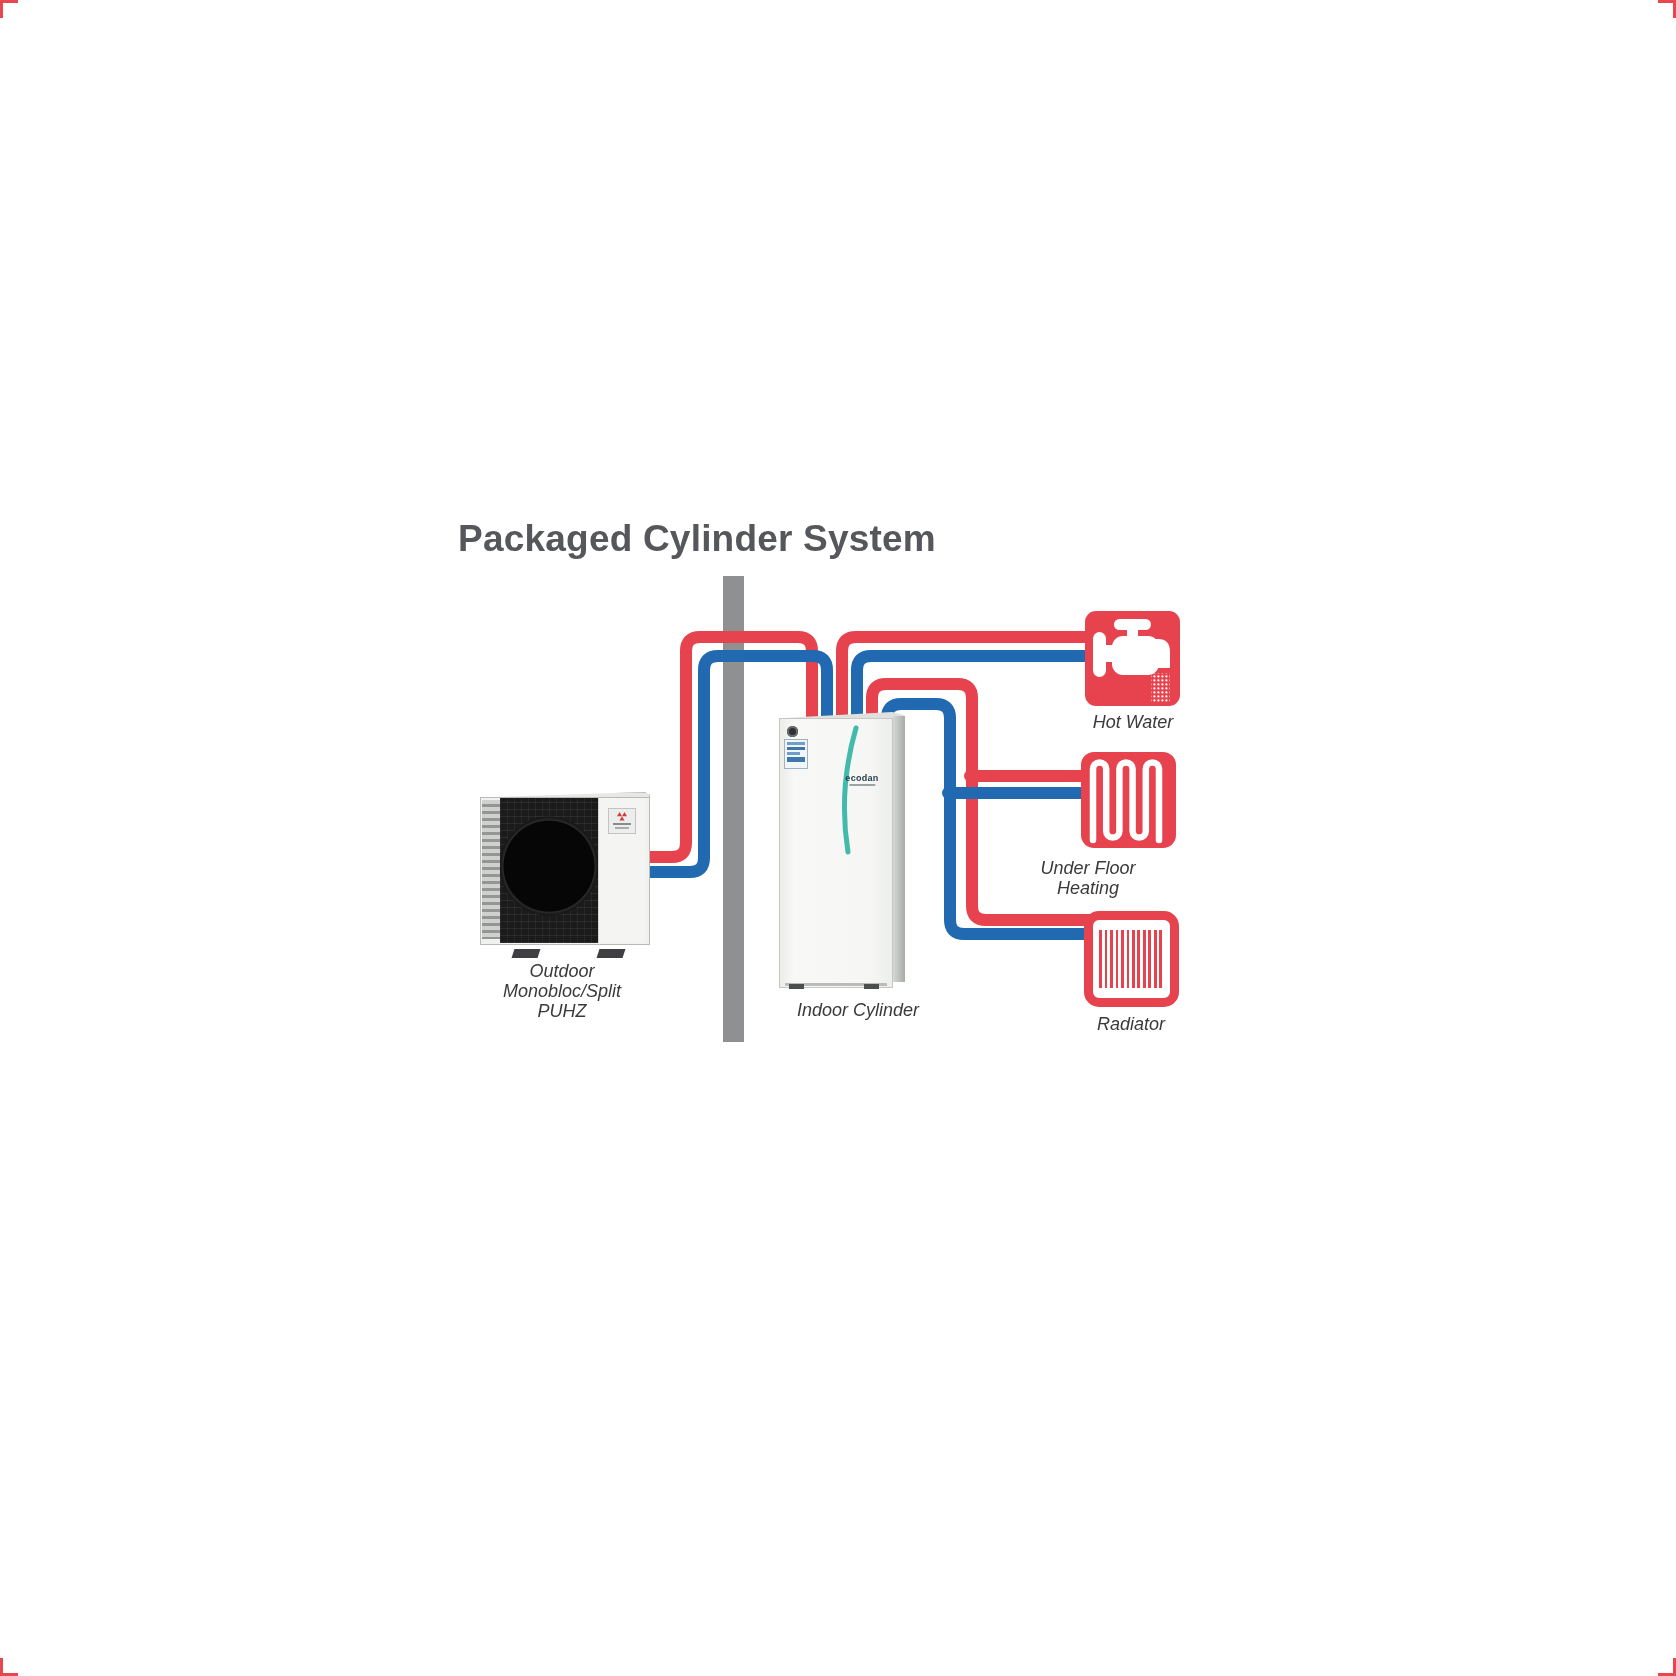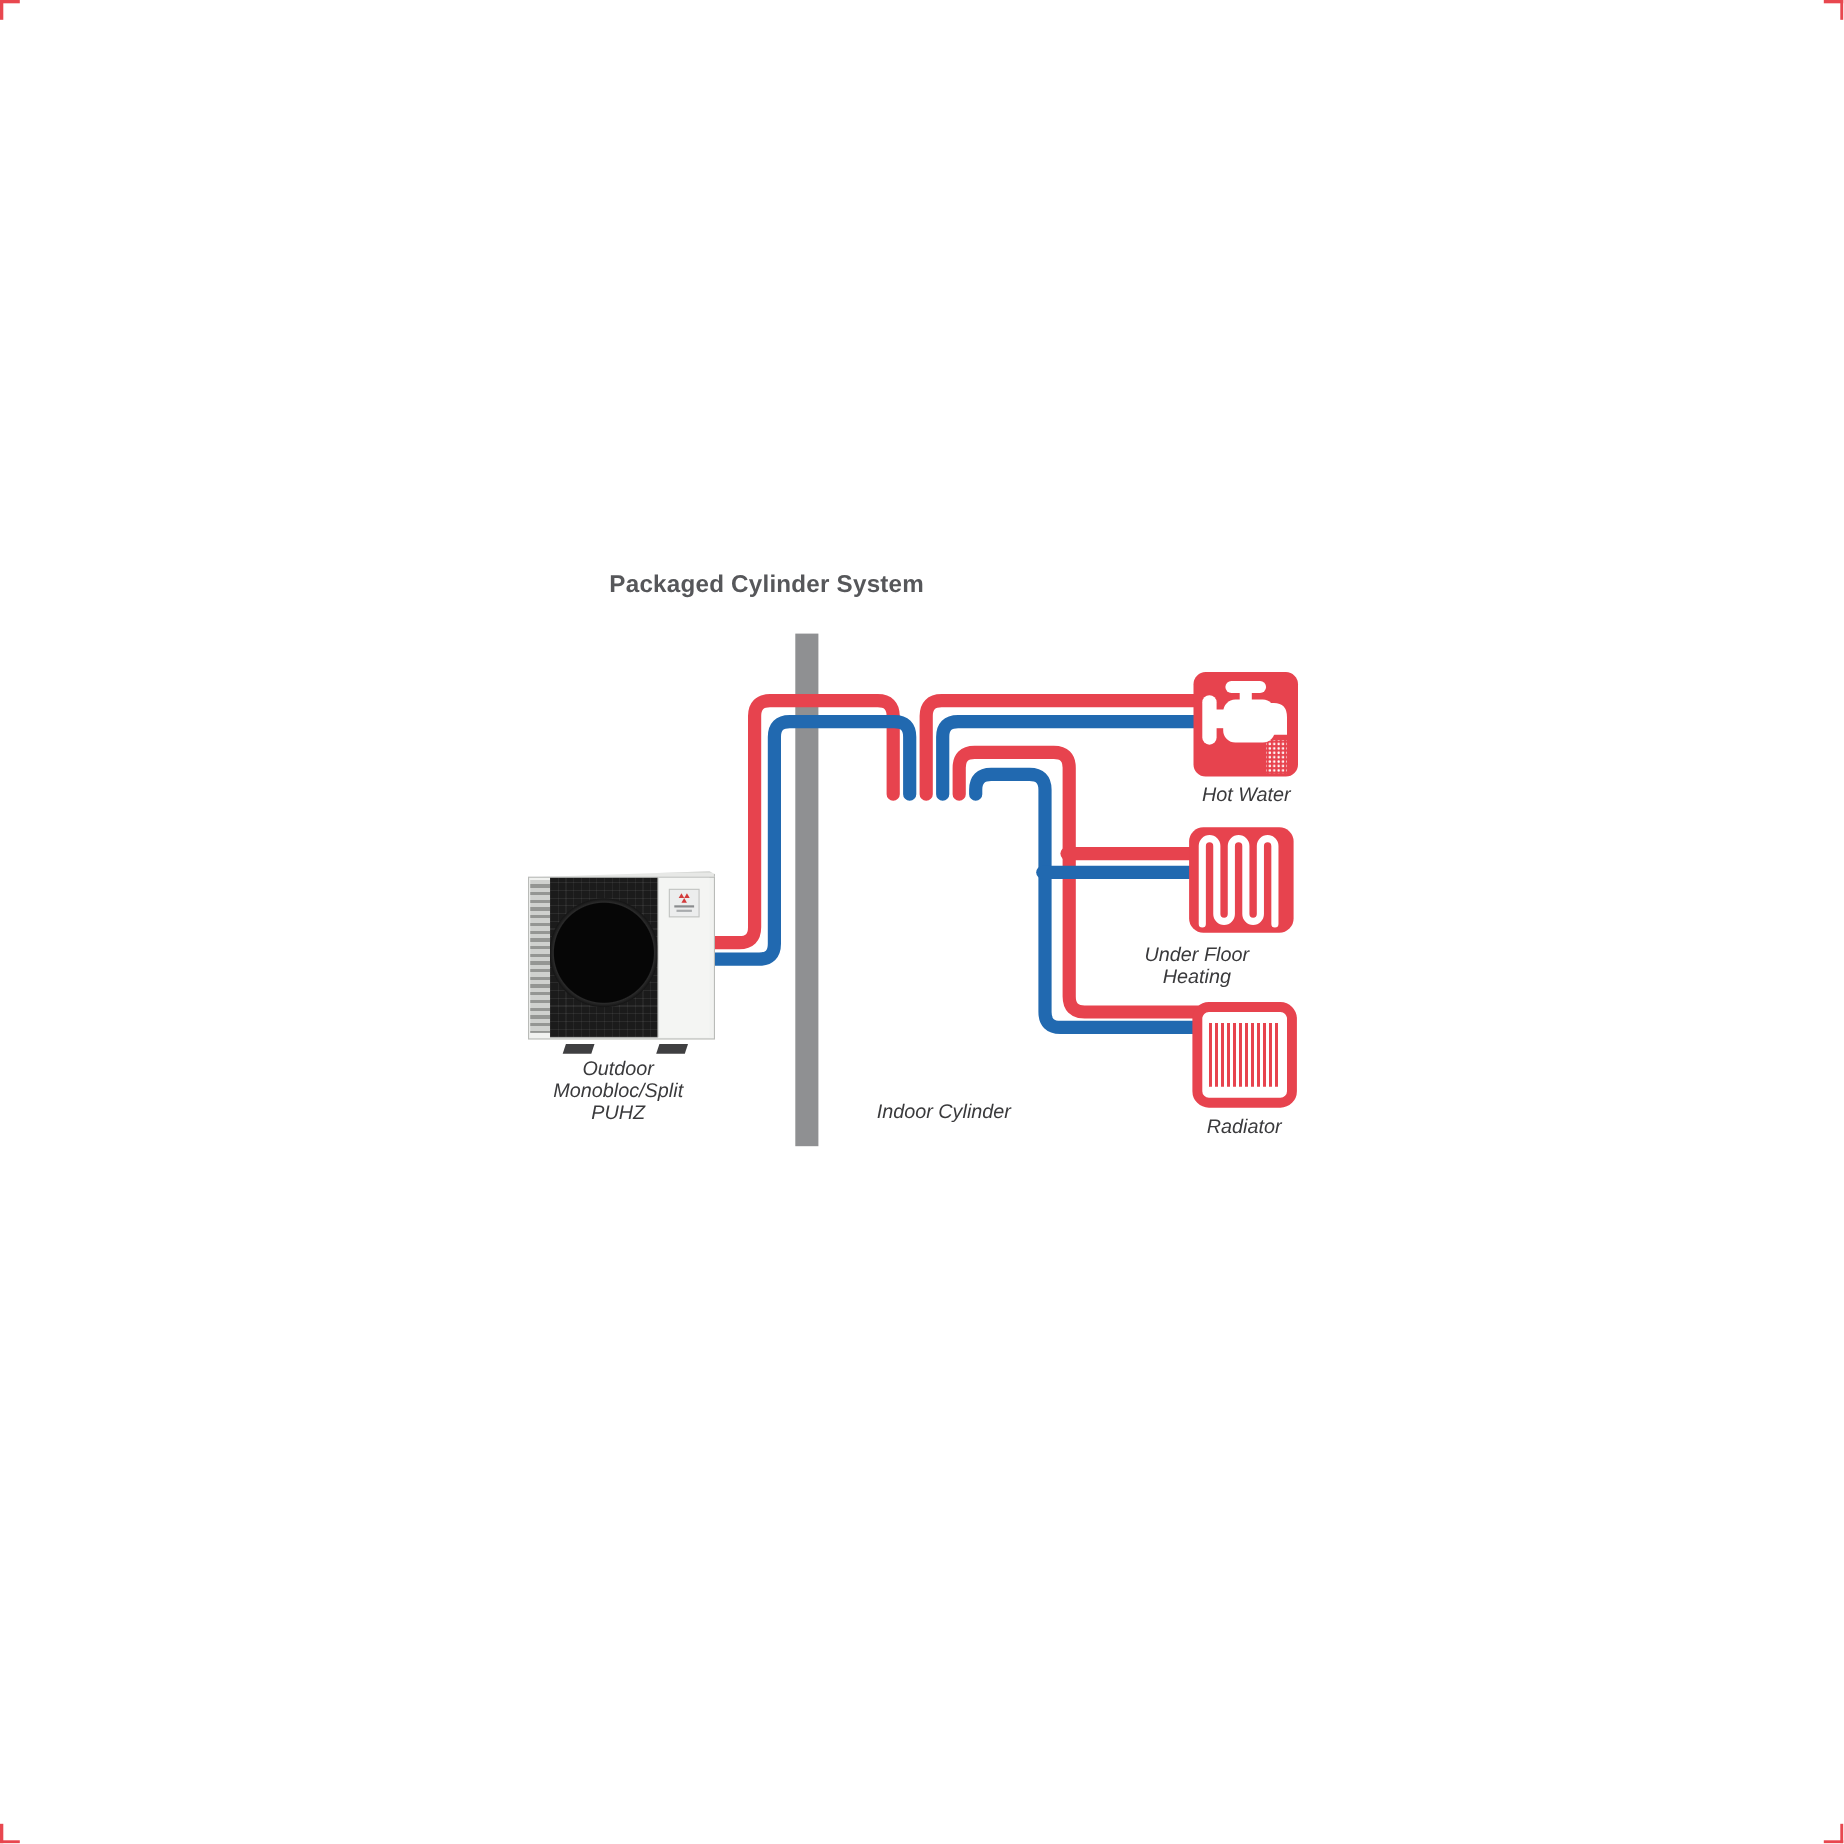--- a/index.html
+++ b/index.html
@@ -12,21 +12,21 @@
   
   .crop{position:absolute;width:15px;height:15px;}
   .crop-tl{left:0;top:0;border-left:3px solid #e8474f;border-top:3px solid #e8474f;}
   .crop-tr{right:0;top:0;border-right:3px solid #e8474f;border-top:3px solid #e8474f;}
   .crop-bl{left:0;bottom:0;border-left:3px solid #e8474f;border-bottom:3px solid #e8474f;}
   .crop-br{right:0;bottom:0;border-right:3px solid #e8474f;border-bottom:3px solid #e8474f;}
 
   
   .title{
     left:697px;top:518px;transform:translateX(-50%);
-    font-size:22px;font-weight:bold;color:#56575a;white-space:nowrap;letter-spacing:.2px;
+    font-size:37px;font-weight:bold;color:#56575a;white-space:nowrap;letter-spacing:.2px;
   }
 
   
   .wall{left:723px;top:576px;width:21px;height:466px;background:#8f9092;}
 
   
   svg.pipes{left:0;top:0;width:1676px;height:1676px;pointer-events:none;}
   .pipe{fill:none;stroke-width:12px;stroke-linecap:round;stroke-linejoin:round;}
   .pipe.red{stroke:#e7434e;}
   .pipe.blue{stroke:#2169b0;}
@@ -133,20 +133,42 @@
     <div class="abs ou-foot f1"></div>
     <div class="abs ou-foot f2"></div>
   </div>
 
   <div class="abs lbl" style="left:562px;top:961px;">
     <div>Outdoor</div>
     <div>Monobloc/Split</div>
     <div>PUHZ</div>
   </div>
 
+  <div class="abs cyl">
+    <div class="abs cyl-topface"></div>
+    <div class="abs cyl-front"></div>
+    <div class="abs cyl-side"></div>
+    <svg class="abs" style="left:0;top:6px;" width="114" height="145" viewBox="0 0 114 145">
+      <path d="M77,10 Q59,72 69,134" fill="none" stroke="#2fb3a3" stroke-width="5" stroke-linecap="round" opacity="0.9"></path>
+    </svg>
+    <div class="abs cyl-logodot"></div>
+    <div class="abs cyl-cp">
+      <div class="row"></div>
+      <div class="row dark"></div>
+      <div class="row" style="width:70%;"></div>
+      <div class="row dark" style="height:5px;"></div>
+    </div>
+    <div class="abs cyl-ecodan">
+      <div class="brand">ecodan</div>
+      <div class="brandline"></div>
+    </div>
+    <div class="abs cyl-base"></div>
+    <div class="abs cyl-foot" style="left:10px;top:272px;"></div>
+    <div class="abs cyl-foot" style="left:85px;top:272px;"></div>
+  </div>
 
   <div class="abs lbl" style="left:842px;top:1000px;margin-left:16px;">Indoor Cylinder</div>
 
   <div class="abs ricon icon-hotwater">
     <svg width="95" height="95" viewBox="0 0 95 95">
       <defs>
         <pattern id="waterdots" width="4" height="4" patternUnits="userSpaceOnUse">
           <circle cx="1.4" cy="1.4" r="1.1" fill="#ffffff"></circle>
         </pattern>
       </defs>

